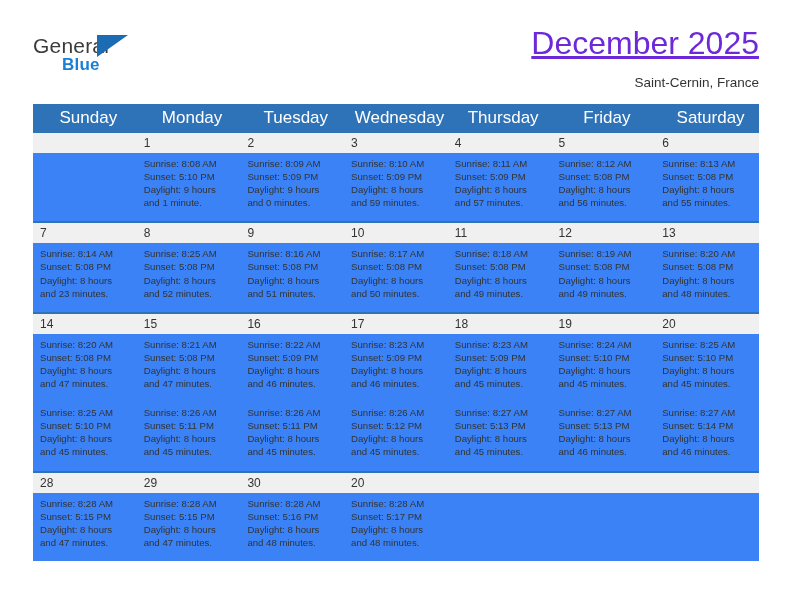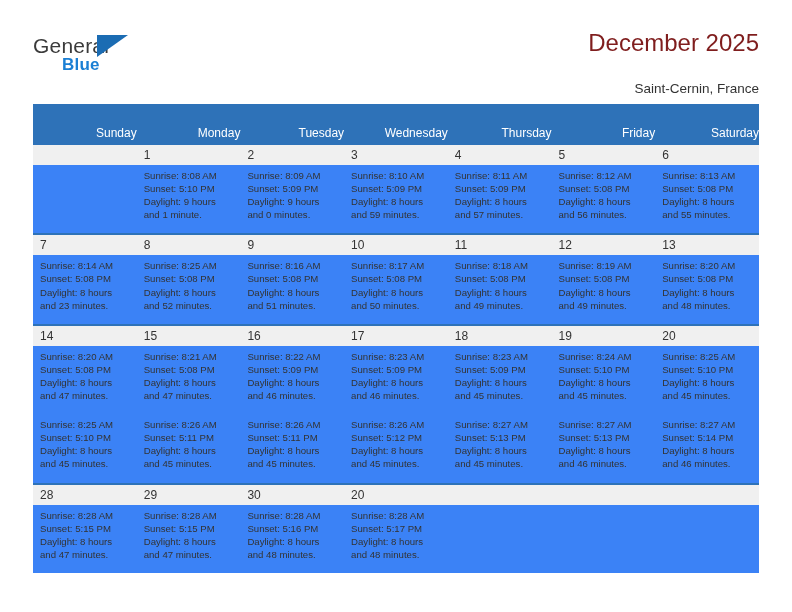--- a/index.html
+++ b/index.html
@@ -64,52 +64,53 @@
     font-family: "Liberation Sans", sans-serif;
     font-weight: bold;
   }
   .title-block {
     position: absolute;
     right: 0;
     top: 0;
     text-align: right;
   }
   .cal-title {
-    font-size: 24px;
+    font-size: 32px;
     font-weight: normal;
-    color: #7f1d1d;
+    color: #6d28d9;
     line-height: 34px;
     white-space: nowrap;
+    text-decoration: underline;
   }
   .cal-subtitle {
     font-size: 13.5px;
     color: #333333;
     line-height: 20px;
-    margin-top: 19px;
+    margin-top: 13px;
     white-space: nowrap;
   }
 
   
   .cal {
     position: absolute;
     left: 33px;
     top: 104px;
     width: 726px;
     border-collapse: collapse;
     table-layout: fixed;
   }
   .cal col { width: 103.714px; }
 
   .cal thead th {
     background: #2e72b8;
     color: #ffffff;
-    font-size: 12px;
+    font-size: 17px;
     font-weight: normal;
-    text-align: right;
-    padding: 22px 0 5px 7px;
+    text-align: center;
+    padding: 4px 0 5px 7px;
     height: 20px;
     box-sizing: border-box;
   }
 
   .daynum-row td {
     background: #f0f0f0;
     font-size: 12px;
     color: #333333;
     padding: 3px 0 3px 7px;
     height: 17px;

